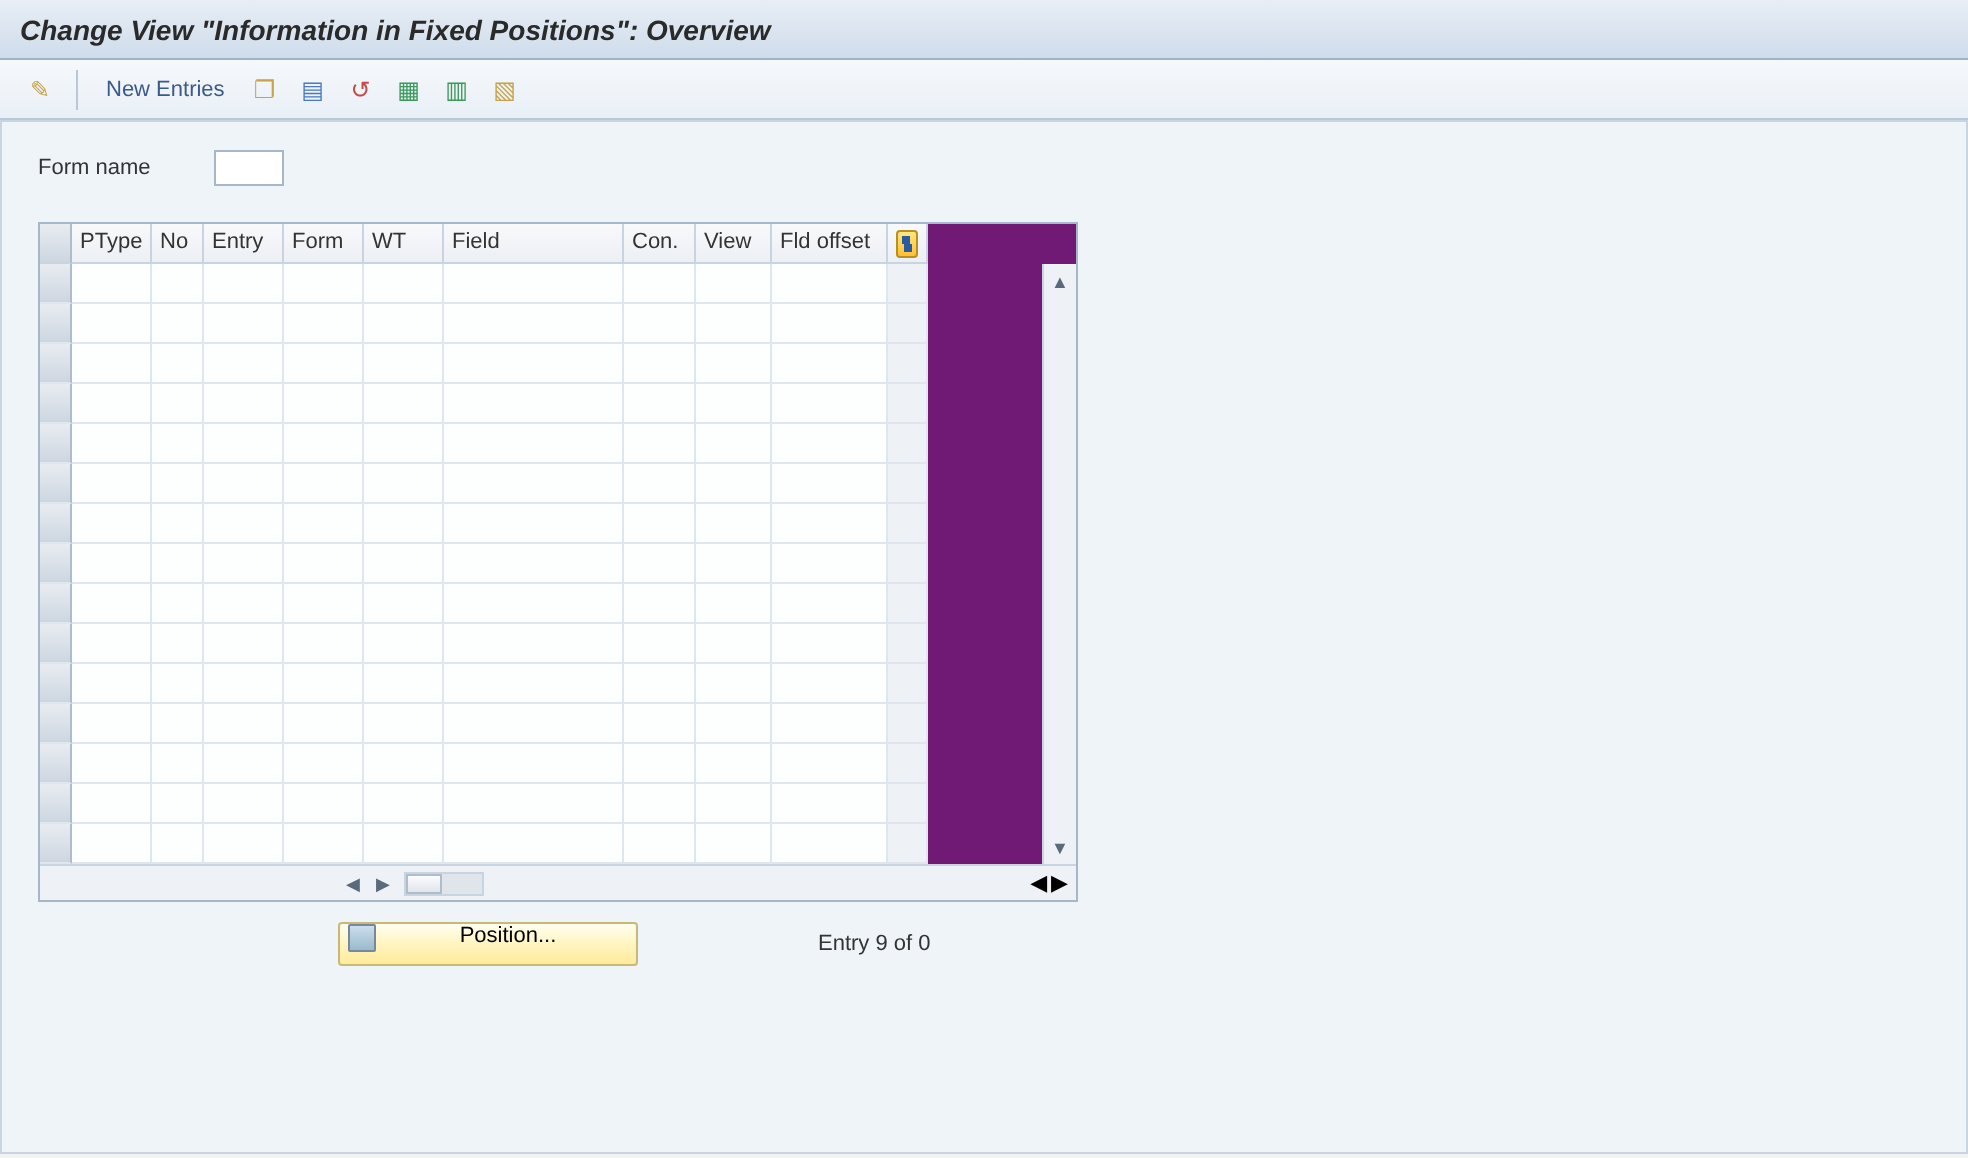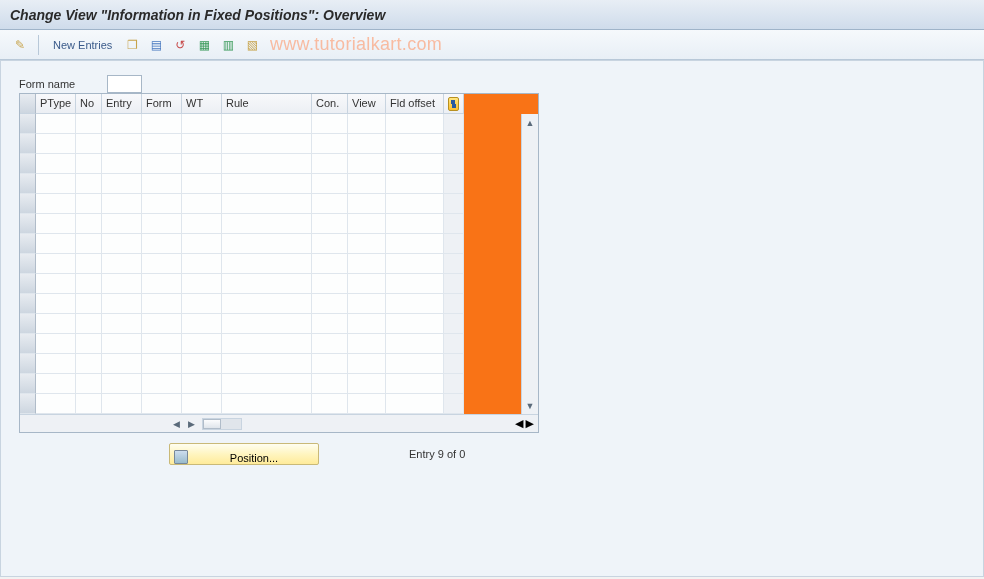--- a/index.html
+++ b/index.html
@@ -68,35 +68,36 @@
     height: calc(579px - 60px - 2px);
     border: 1px solid #c8d4e0;
     margin: 0;
     padding: 14px 18px;
     position: relative;
   }
   .form-row {
     display: flex;
     align-items: center;
     gap: 32px;
+    margin-bottom: 18px;
   }
   .form-label { color: #333; }
   .form-input {
     width: 35px; height: 18px;
     border: 1px solid #a7b7c7;
     background: #fff;
     padding: 0 3px;
     font-size: 11px;
   }
 
   
   .grid-wrap {
     width: 520px;
     border: 1px solid #a7b7c7;
-    background: #f97316;
+    background: #701a75;
   }
   .grid {
     display: flex;
     flex-direction: column;
     position: relative;
   }
   .grid-head, .grid-row {
     display: flex;
     height: 20px;
   }
@@ -192,21 +193,21 @@
     align-items: center;
     margin-top: 10px;
     margin-left: 150px;
     gap: 90px;
   }
   .position-btn {
     width: 150px; height: 22px;
     background: linear-gradient(#fffef0,#fff5c0,#ffeb9a);
     border: 1px solid #c9b978;
     border-radius: 2px;
-    display: flex; align-items: flex-end;
+    display: flex; align-items: flex-start;
     padding: 0 4px;
     cursor: pointer;
     gap: 6px;
   }
   .pos-icon {
     width: 14px; height: 14px;
     background: linear-gradient(#cde,#9bc);
     border: 1px solid #789;
     border-radius: 1px;
   }
@@ -231,41 +232,40 @@
 <div class="toolbar">
   <div class="tb-btn i-wand"></div>
   <div class="divider"></div>
   <span class="new-entries">New Entries</span>
   <div class="tb-btn i-copy"></div>
   <div class="tb-btn i-sel"></div>
   <div class="tb-btn i-undo"></div>
   <div class="tb-btn i-row1"></div>
   <div class="tb-btn i-row2"></div>
   <div class="tb-btn i-last"></div>
-  <div class="watermark">www.tutorialkart.com</div>
 </div>
 
 <div class="content">
 
   <div class="form-row">
     <span class="form-label">Form name</span>
     <input class="form-input" value="" style="">
   </div>
 
   <div class="grid-wrap">
     <div class="grid">
 
       <div class="grid-head">
         <div class="gc sel"></div>
         <div class="gc w-ptype">PType</div>
         <div class="gc w-no">No</div>
         <div class="gc w-offset">Entry</div>
         <div class="gc w-lngth">Form</div>
         <div class="gc w-wt">WT</div>
-        <div class="gc w-field">Rule</div>
+        <div class="gc w-field">Field</div>
         <div class="gc w-con">Con.</div>
         <div class="gc w-rule">View</div>
         <div class="gc w-fld">Fld offset</div>
         <div class="gc conf" title="Configure columns">
             <div class="conf-icon"></div>
           </div>
       </div>
 
       <div class="grid-body-wrap">
         <div class="grid-body" id="grid-body">

